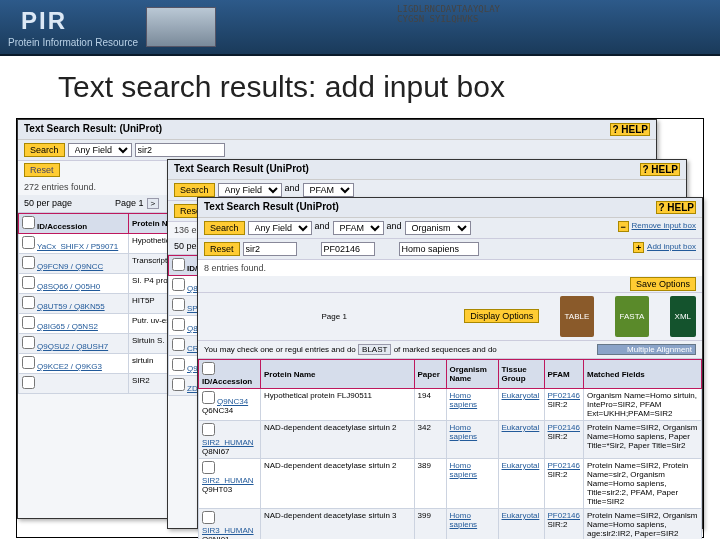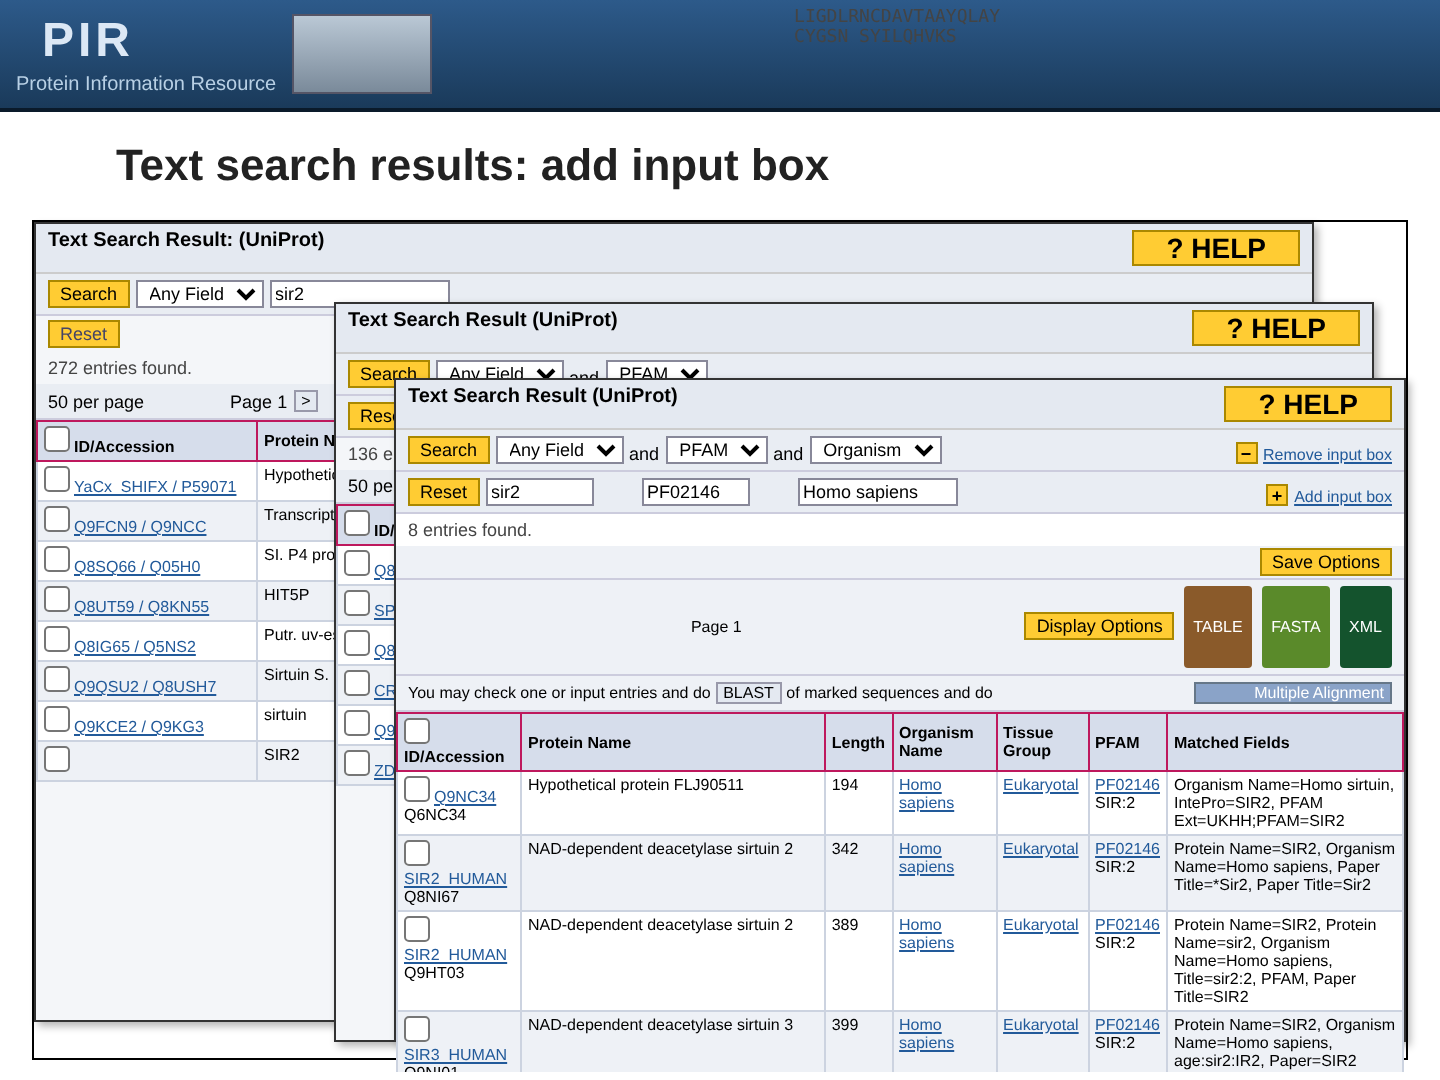--- a/index.html
+++ b/index.html
@@ -2,42 +2,42 @@
 <html><head>
 <meta charset="utf-8">
 <style>
   * { box-sizing: border-box; margin: 0; padding: 0; }
   body { width: 720px; height: 540px; font-family: Arial, sans-serif; font-size: 10px; background: #fff; overflow: hidden; position: relative; }
   .banner { height: 56px; background: linear-gradient(#2d5a8a,#1a3a5a); color:#fff; display:flex; align-items:center; padding:0 8px; border-bottom:2px solid #0a1a2a; position:relative; overflow:hidden; }
   .banner .lg { font-size:24px; font-weight:bold; letter-spacing:2px; color:#dce8f5;margin-left:13px; }
   .banner .sub { font-size:10px; color:#b8d0e5; margin-top:2px; }
   .banner .cityimg { width:70px; height:40px; background:linear-gradient(#bac8d5,#7a8a9a); margin-left:8px; border:1px solid #556; }
   .banner .seq { position:absolute; right:220px; top:4px; font-family:monospace; font-size:9px; color:#444; }
-  .title { font-size:22px; font-family:Arial; color:#222; padding:14px 0 14px 58px;font-weight:bold; }
+  .title { font-size:30px; font-family:Arial; color:#222; padding:14px 0 14px 58px; }
   .stack { position:relative; margin:0 16px; height:420px; border:1px solid #000; }
   .win { position:absolute; background:#f4f6f9; border:1px solid #333; box-shadow:2px 2px 4px rgba(0,0,0,.3); }
   .win1 { left:0; top:0; width:640px; height:400px; }
   .win2 { left:150px; top:40px; width:520px; height:370px; }
   .win3 { left:180px; top:78px; width:506px; height:332px; background:#fff; }
   .wbar { background:#e4e9f1; padding:3px 6px; font-weight:bold; font-size:10px; border-bottom:1px solid #ccc; display:flex; justify-content:space-between; }
-  .help { background:#fc3; border:1px solid #a80; padding:0 16px; font-size:14px; }
-  .srow { display:flex; align-items:flex-end; gap:3px; padding:3px 6px; background:#e9edf3; border-bottom:1px solid #ccd; font-size:9px; flex-wrap:wrap; }
+  .help { background:#fc3; border:1px solid #a80; padding:0 1px; font-size:10px; }
+  .srow { display:flex; align-items:flex-start; gap:3px; padding:3px 6px; background:#e9edf3; border-bottom:1px solid #ccd; font-size:9px; flex-wrap:wrap; }
   .btn { background:#fc3; border:1px solid #a80; padding:1px 5px; font-size:9px; cursor:pointer; }
   .sel { border:1px solid #889; background:#fff; font-size:9px; padding:0 2px; }
   .inp { border:1px solid #889; background:#fff; font-size:9px; padding:0 2px; height:14px; }
   .lnk { color:#225a9a; text-decoration:underline; cursor:pointer; }
   .tiny { font-size:8px; }
   .info { padding:3px 6px; font-size:9px; color:#444; }
   .tbl { width:100%; border-collapse:collapse; font-size:8px; }
   .tbl th { background:#d6ddeb; border:1px solid #be185d; padding:2px 3px; text-align:left; font-weight:bold; }
   .tbl td { border:1px solid #ccd3e0; padding:2px 3px; background:#fff; vertical-align:top; }
   .tbl tr.alt td { background:#eef1f6; }
   .ck { margin-right:2px; }
   .toolbar3 { display:flex; justify-content:space-between; align-items:center; padding:3px 6px; background:#eef1f6; border-bottom:1px solid #ccd; font-size:8px; }
-  .chip { display:inline-block; padding:16px 5px; font-size:8px; color:#fff; margin-left:2px; border-radius:2px; }
+  .chip { display:inline-block; padding:16px 5px; font-size:8px; color:#fff; margin-left:18px; border-radius:2px; }
   .c-tab { background:#8a5a2a; } .c-fa { background:#5a8a2a; } .c-xml { background:#14532d; }
   .pgnav { display:flex; gap:4px; align-items:center; justify-content:center; padding:3px; }
   .pgbtn { border:1px solid #99a; background:#e4e9f1; padding:0 3px; font-size:8px; }
   .w3tbl { max-height:180px; overflow:auto; }
   .left1 { width:110px; }
   .addrow { display:flex; align-items:center; gap:3px; padding:2px 6px; font-size:9px; color:#446; }
   .plus { display:inline-block; width:11px; height:11px; background:#fc3; border:1px solid #a80; text-align:center; line-height:10px; font-weight:bold; }
   .minus { display:inline-block; width:11px; height:11px; background:#fc3; border:1px solid #a80; text-align:center; line-height:10px; font-weight:bold; }
 </style>
 </head>
@@ -222,33 +222,33 @@
       </span>
       <span>
         <span class="btn">Display Options</span>
         <span class="chip c-tab">TABLE</span>
         <span class="chip c-fa">FASTA</span>
         <span class="chip c-xml">XML</span>
       </span>
     </div>
     <div class="toolbar3 tiny">
       <span>
-        <span>You may check one or input entries and do</span>
+        <span>You may check one or regul entries and do</span>
         <span class="pgbtn">BLAST</span>
         <span>of marked sequences and do</span>
       </span>
       <span class="pgbtn" style="background:#8aa3c8;color:#fff;border-color:#678;padding-left:29px;">Multiple Alignment</span>
     </div>
     <div class="w3tbl">
       <table class="tbl">
         <tbody>
             <tr>
           <th style="width:62px"><input type="checkbox" class="ck" style=""><span>ID/Accession</span></th>
           <th>Protein Name</th>
-          <th style="width:32px">Length</th>
+          <th style="width:32px">Paper</th>
           <th style="width:52px">Organism Name</th>
           <th style="width:46px">Tissue Group</th>
           <th style="width:38px">PFAM</th>
           <th style="width:118px">Matched Fields</th>
         </tr>
         </tbody>
           <tbody id="w3rows">
             <tr>
               <td><input type="checkbox" class="ck" style=""><span class="lnk">Q9NC34</span><br><span class="tiny">Q6NC34</span></td>
               <td>Hypothetical protein FLJ90511</td>

